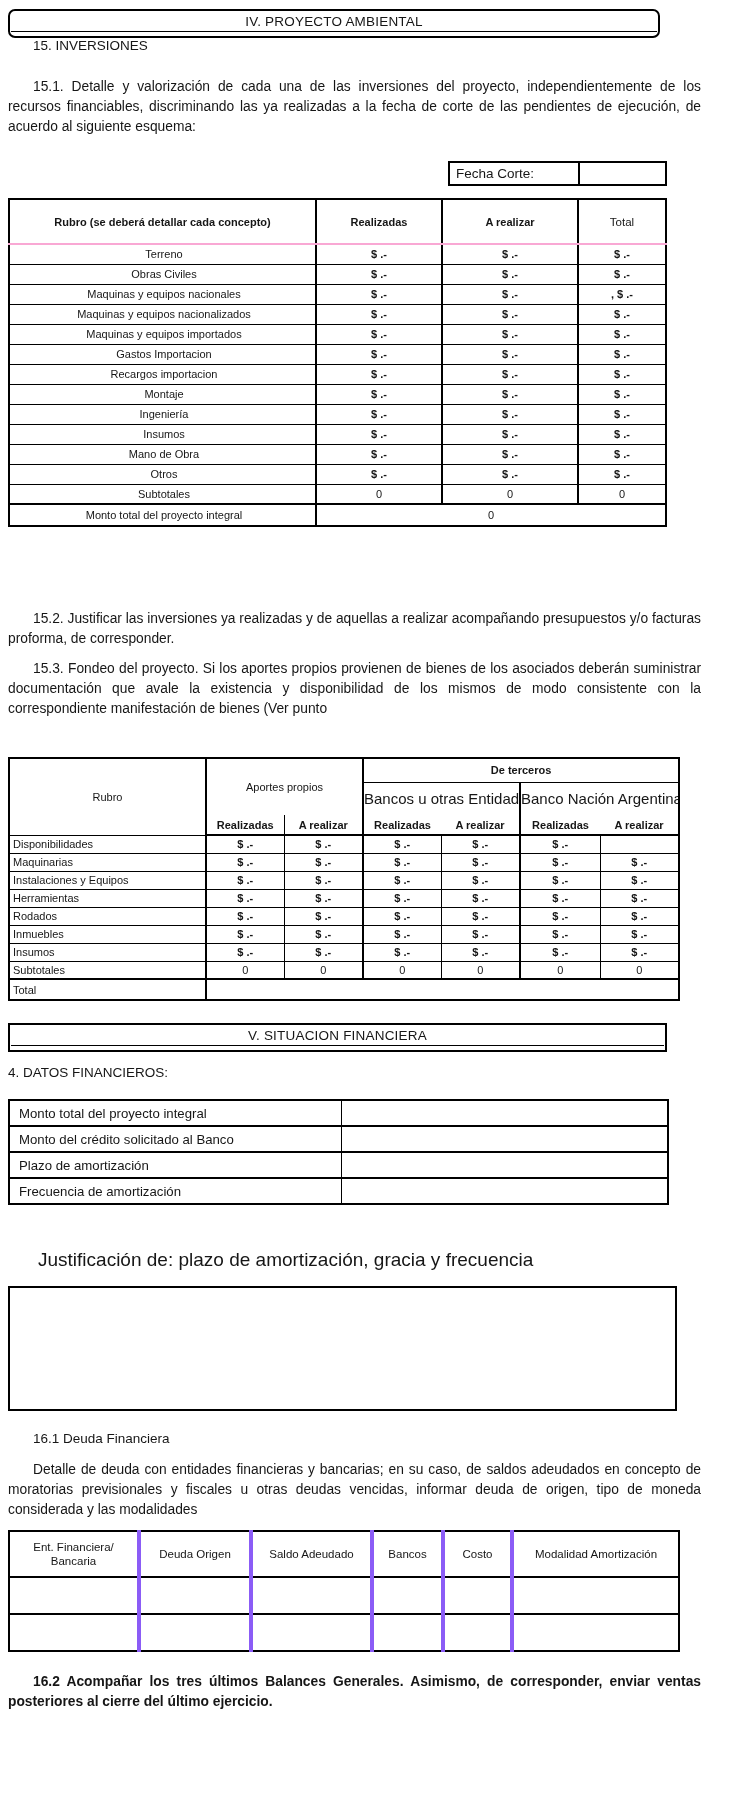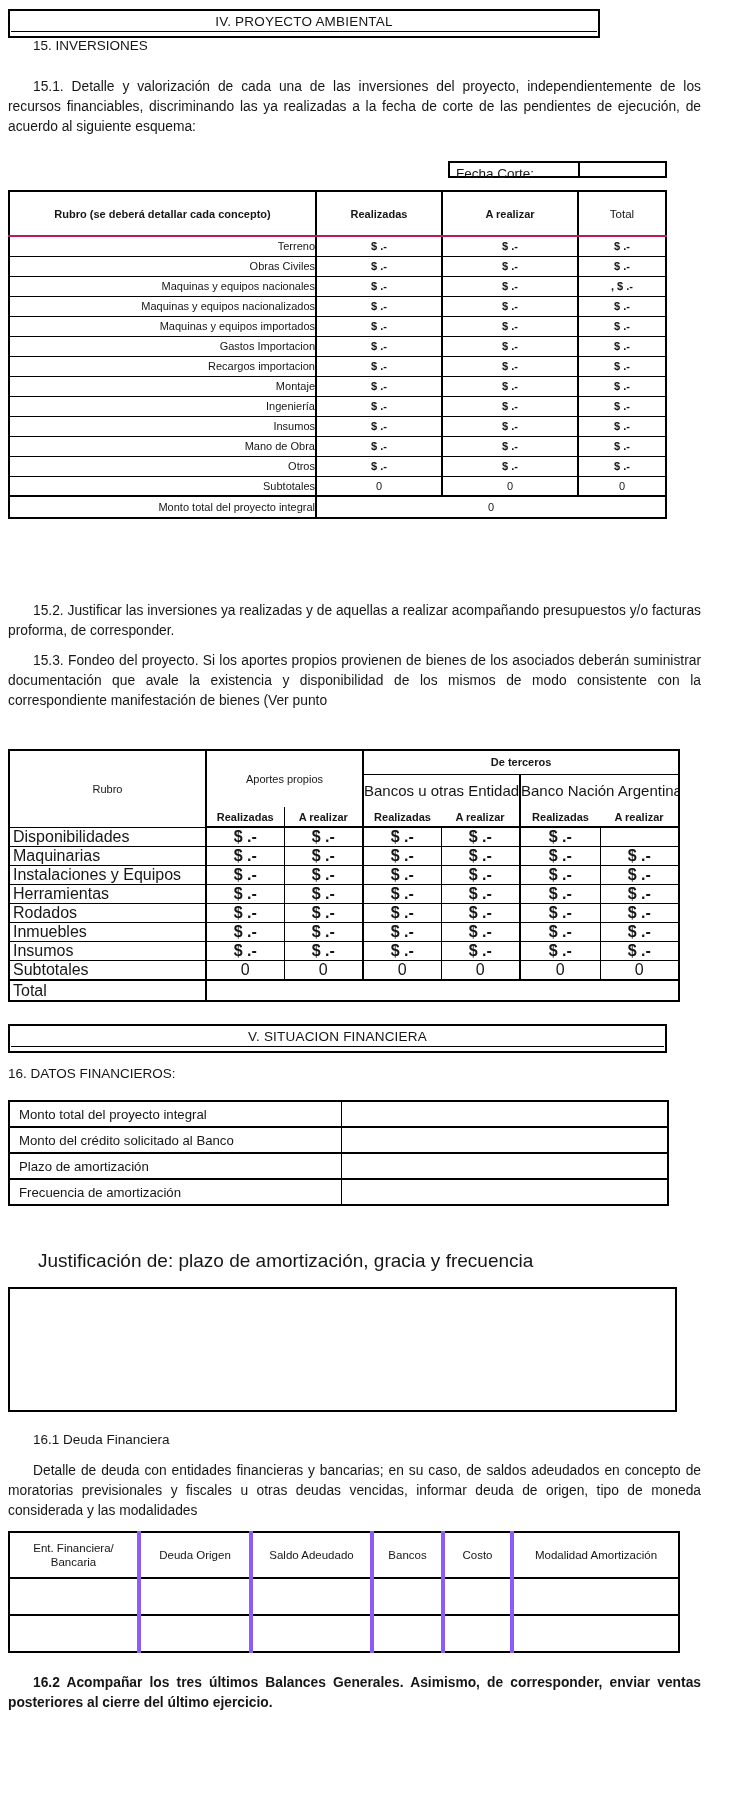--- a/index.html
+++ b/index.html
@@ -19,21 +19,21 @@
     padding:0 1px 4px 1px;
     background:#fff;
   }
   .section-box .inner {
     text-align:center;
     font-size:13.5px;
     padding:3px 0 2px 0;
     border-bottom:1px solid #000;
     letter-spacing:.2px;
   }
-  .w650 { width:592px; }
+  .w650 { width:652px;border-radius:7px; }
   .w659 { width:659px; }
 
   .h-num { font-size:13.5px; margin-left:25px; }
   .h15 { }
   .h16 { margin-top:13px; margin-left:0; }
   .h161 { margin-top:20px; }
 
   p.body {
     font-size:13.8px;
     line-height:20px;
@@ -43,59 +43,59 @@
   .p151 { margin-top:24px; }
   .p152 { margin-top:82px; }
   .p153 { margin-top:10px; }
   .p161d { margin-top:14px; }
   .p162 { margin-top:20px;font-weight:bold; }
 
   
   .fecha-box {
     display:flex;
     border:2px solid #000;
-    width:219px; height:17px;
+    width:219px; height:25px;
     margin-left:440px; margin-top:24px;
   }
   .fecha-box .label {
     width:130px;
     border-right:2px solid #000;
     font-size:13.5px;
     padding:3px 0 0 6px;
   }
   .fecha-box .value { flex:1; }
 
   table { border-collapse:collapse; table-layout:fixed; background:#fff; }
   th, td { overflow:hidden; white-space:nowrap; }
 
   
   .t1 { width:657px; margin-top:12px; border:2px solid #000; }
   .t1 th {
     font-size:11px; font-weight:700; text-align:center;
-    height:45px; border-bottom:2px solid #be185d;
+    height:45px; border-bottom:2px solid #f9a8d4;
   }
   .t1 th.light { font-weight:400; font-size:11.5px; }
   .t1 td { font-size:11px; height:20px; border-top:1px solid #000; }
   .t1 .bl2 { border-left:2px solid #000; }
-  .t1 td.lab { text-align:right; padding-left:3px; }
+  .t1 td.lab { text-align:center; padding-left:3px; }
   .t1 td.val { text-align:center; font-weight:700; }
   .t1 td.num { text-align:center; font-weight:400; }
   .t1 tr.total-row td { border-top:2px solid #000; height:22px; }
 
   
   .t2 { width:670px; margin-top:38px; border:2px solid #000; }
   .t2 th { font-weight:400; font-size:11px; text-align:center; }
   .t2 th.b { font-weight:700; }
   .t2 .r1 th { height:24px; }
   .t2 .r2 th { height:33px; font-size:15px; }
   .t2 .r3 th { height:20px; font-weight:700; border-bottom:2px solid #000; }
   .t2 .bl2 { border-left:2px solid #000; }
   .t2 .bl1 { border-left:1px solid #000; }
   .t2 .r2 th.grp { border-top:1px solid #000; }
-  .t2 td { font-size:16px; height:18px; border-top:1px solid #000; }
+  .t2 td { font-size:11px; height:18px; border-top:1px solid #000; }
   .t2 td.lab { text-align:left; padding-left:3px; }
   .t2 td.val { text-align:center; font-weight:700; }
   .t2 td.num { text-align:center; font-weight:400; }
   .t2 tr.total-row td { border-top:2px solid #000; height:21px; }
 
   
   .t3 { width:659px; margin-top:19px; border:2px solid #000; }
   .t3 td {
     font-size:13.2px; height:26px;
     border-top:2px solid #000;
@@ -349,21 +349,21 @@
           <td class="lab">Total</td>
           <td class="bl2 num" colspan="6"></td>
         </tr>
     </tbody>
   </table>
 
   <div class="section-box w659" style="margin-top:22px;">
     <div class="inner">V. SITUACION FINANCIERA</div>
   </div>
 
-  <div class="h-num h16">16. DATOS FINANCIEROS:</div>
+  <div class="h-num h16">4. DATOS FINANCIEROS:</div>
 
   <table class="t3">
     <colgroup>
         <col style="width:332px">
         <col style="width:327px">
       </colgroup>
     <tbody>
       <tr>
           <td>Monto total del proyecto integral</td>
           <td class="v"></td>

